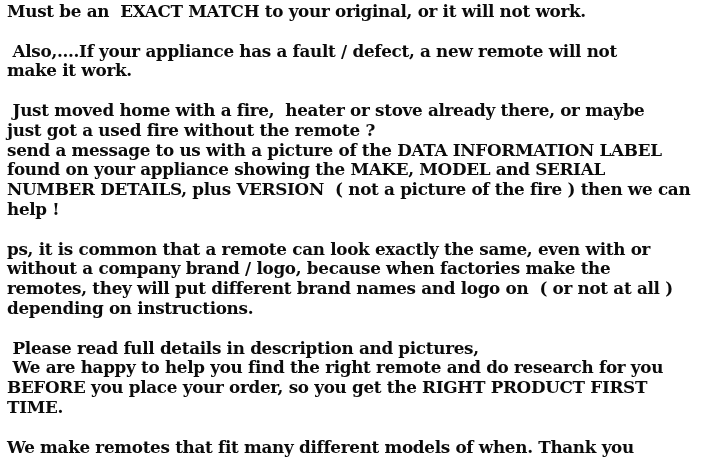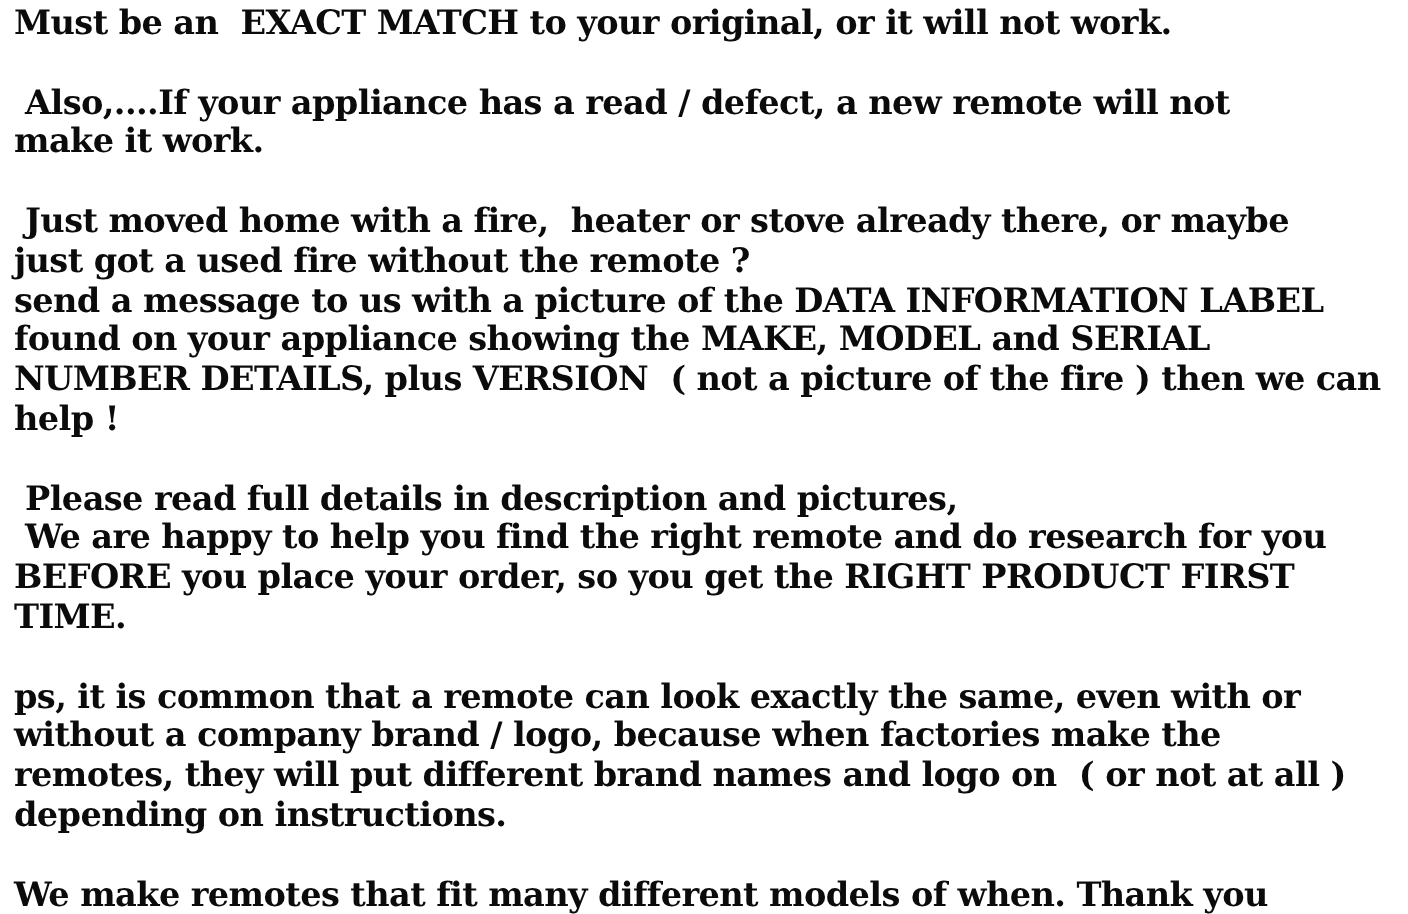--- a/index.html
+++ b/index.html
@@ -30,30 +30,30 @@
   }
   .para:last-child {
     margin-bottom: 0;
   }
 </style>
 </head>
 <body>
 
 <div class="doc">
   <div class="para">Must be an  EXACT MATCH to your original, or it will not work.</div>
-  <div class="para"> Also,....If your appliance has a read / defect, a new remote will not
+  <div class="para"> Also,....If your appliance has a fault / defect, a new remote will not
 make it work.</div>
   <div class="para"> Just moved home with a fire,  heater or stove already there, or maybe
 just got a used fire without the remote ?
 send a message to us with a picture of the DATA INFORMATION LABEL
 found on your appliance showing the MAKE, MODEL and SERIAL
 NUMBER DETAILS, plus VERSION  ( not a picture of the fire ) then we can
 help !</div>
+  <div class="para">ps, it is common that a remote can look exactly the same, even with or
+without a company brand / logo, because when factories make the
+remotes, they will put different brand names and logo on  ( or not at all )
+depending on instructions.</div>
   <div class="para"> Please read full details in description and pictures,
  We are happy to help you find the right remote and do research for you
 BEFORE you place your order, so you get the RIGHT PRODUCT FIRST
 TIME.</div>
-  <div class="para">ps, it is common that a remote can look exactly the same, even with or
-without a company brand / logo, because when factories make the
-remotes, they will put different brand names and logo on  ( or not at all )
-depending on instructions.</div>
   <div class="para">We make remotes that fit many different models of when. Thank you</div>
 </div>
 
 </body></html>

